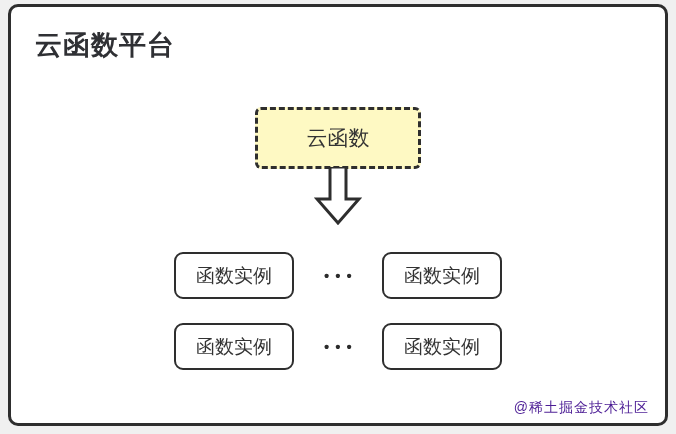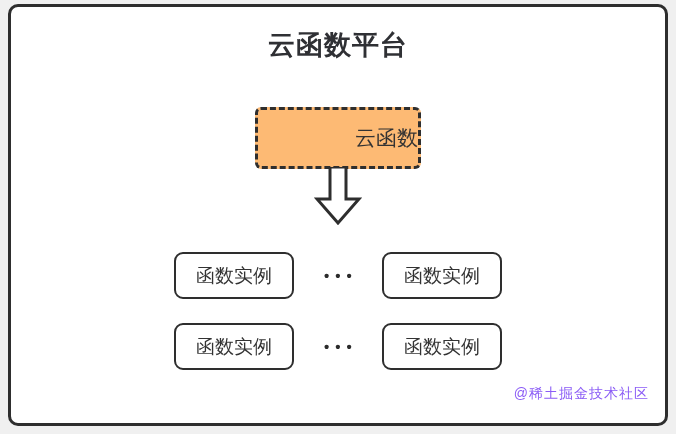--- a/index.html
+++ b/index.html
@@ -21,39 +21,39 @@
     top: 4px;
     right: 8px;
     bottom: 8px;
     background: #ffffff;
     border: 3px solid #2e2e2e;
     border-radius: 10px;
     box-sizing: border-box;
   }
   .title {
     margin-top: 20px;
-    text-align: center;
     font-size: 27px;
     font-weight: 700;
     color: #2f3034;
     letter-spacing: 1px;
+    padding-left: 24px;
   }
   .dashed-box {
     width: 166px;
     height: 62px;
     margin: 44px auto 0 auto;
     border: 3px dashed #2e2e2e;
     border-radius: 6px;
     box-sizing: border-box;
     display: flex;
     align-items: center;
-    justify-content: flex-end;
+    justify-content: center;
     font-size: 21px;
     color: #333333;
-    background: #fdba74;
+    background: #fef9c3;
   }
   .arrow-wrap {
     text-align: center;
     line-height: 0;
     margin-top: -2px;
   }
   .rows {
     margin-top: 27px;
   }
   .row {
@@ -83,23 +83,23 @@
     font-size: 15px;
     font-weight: 700;
     letter-spacing: 6px;
     color: #2b2b2b;
     text-indent: 6px; 
     line-height: 1;
   }
   .watermark {
     position: absolute;
     right: 16px;
-    bottom: 20px;
+    bottom: 6px;
     font-size: 14px;
-    color: #8b5cf6;
+    color: #4c1d95;
     letter-spacing: 1px;
   }
 </style>
 </head>
 <body>
 
 <div class="canvas">
   <div class="frame">
 
     <div class="title">云函数平台</div>

